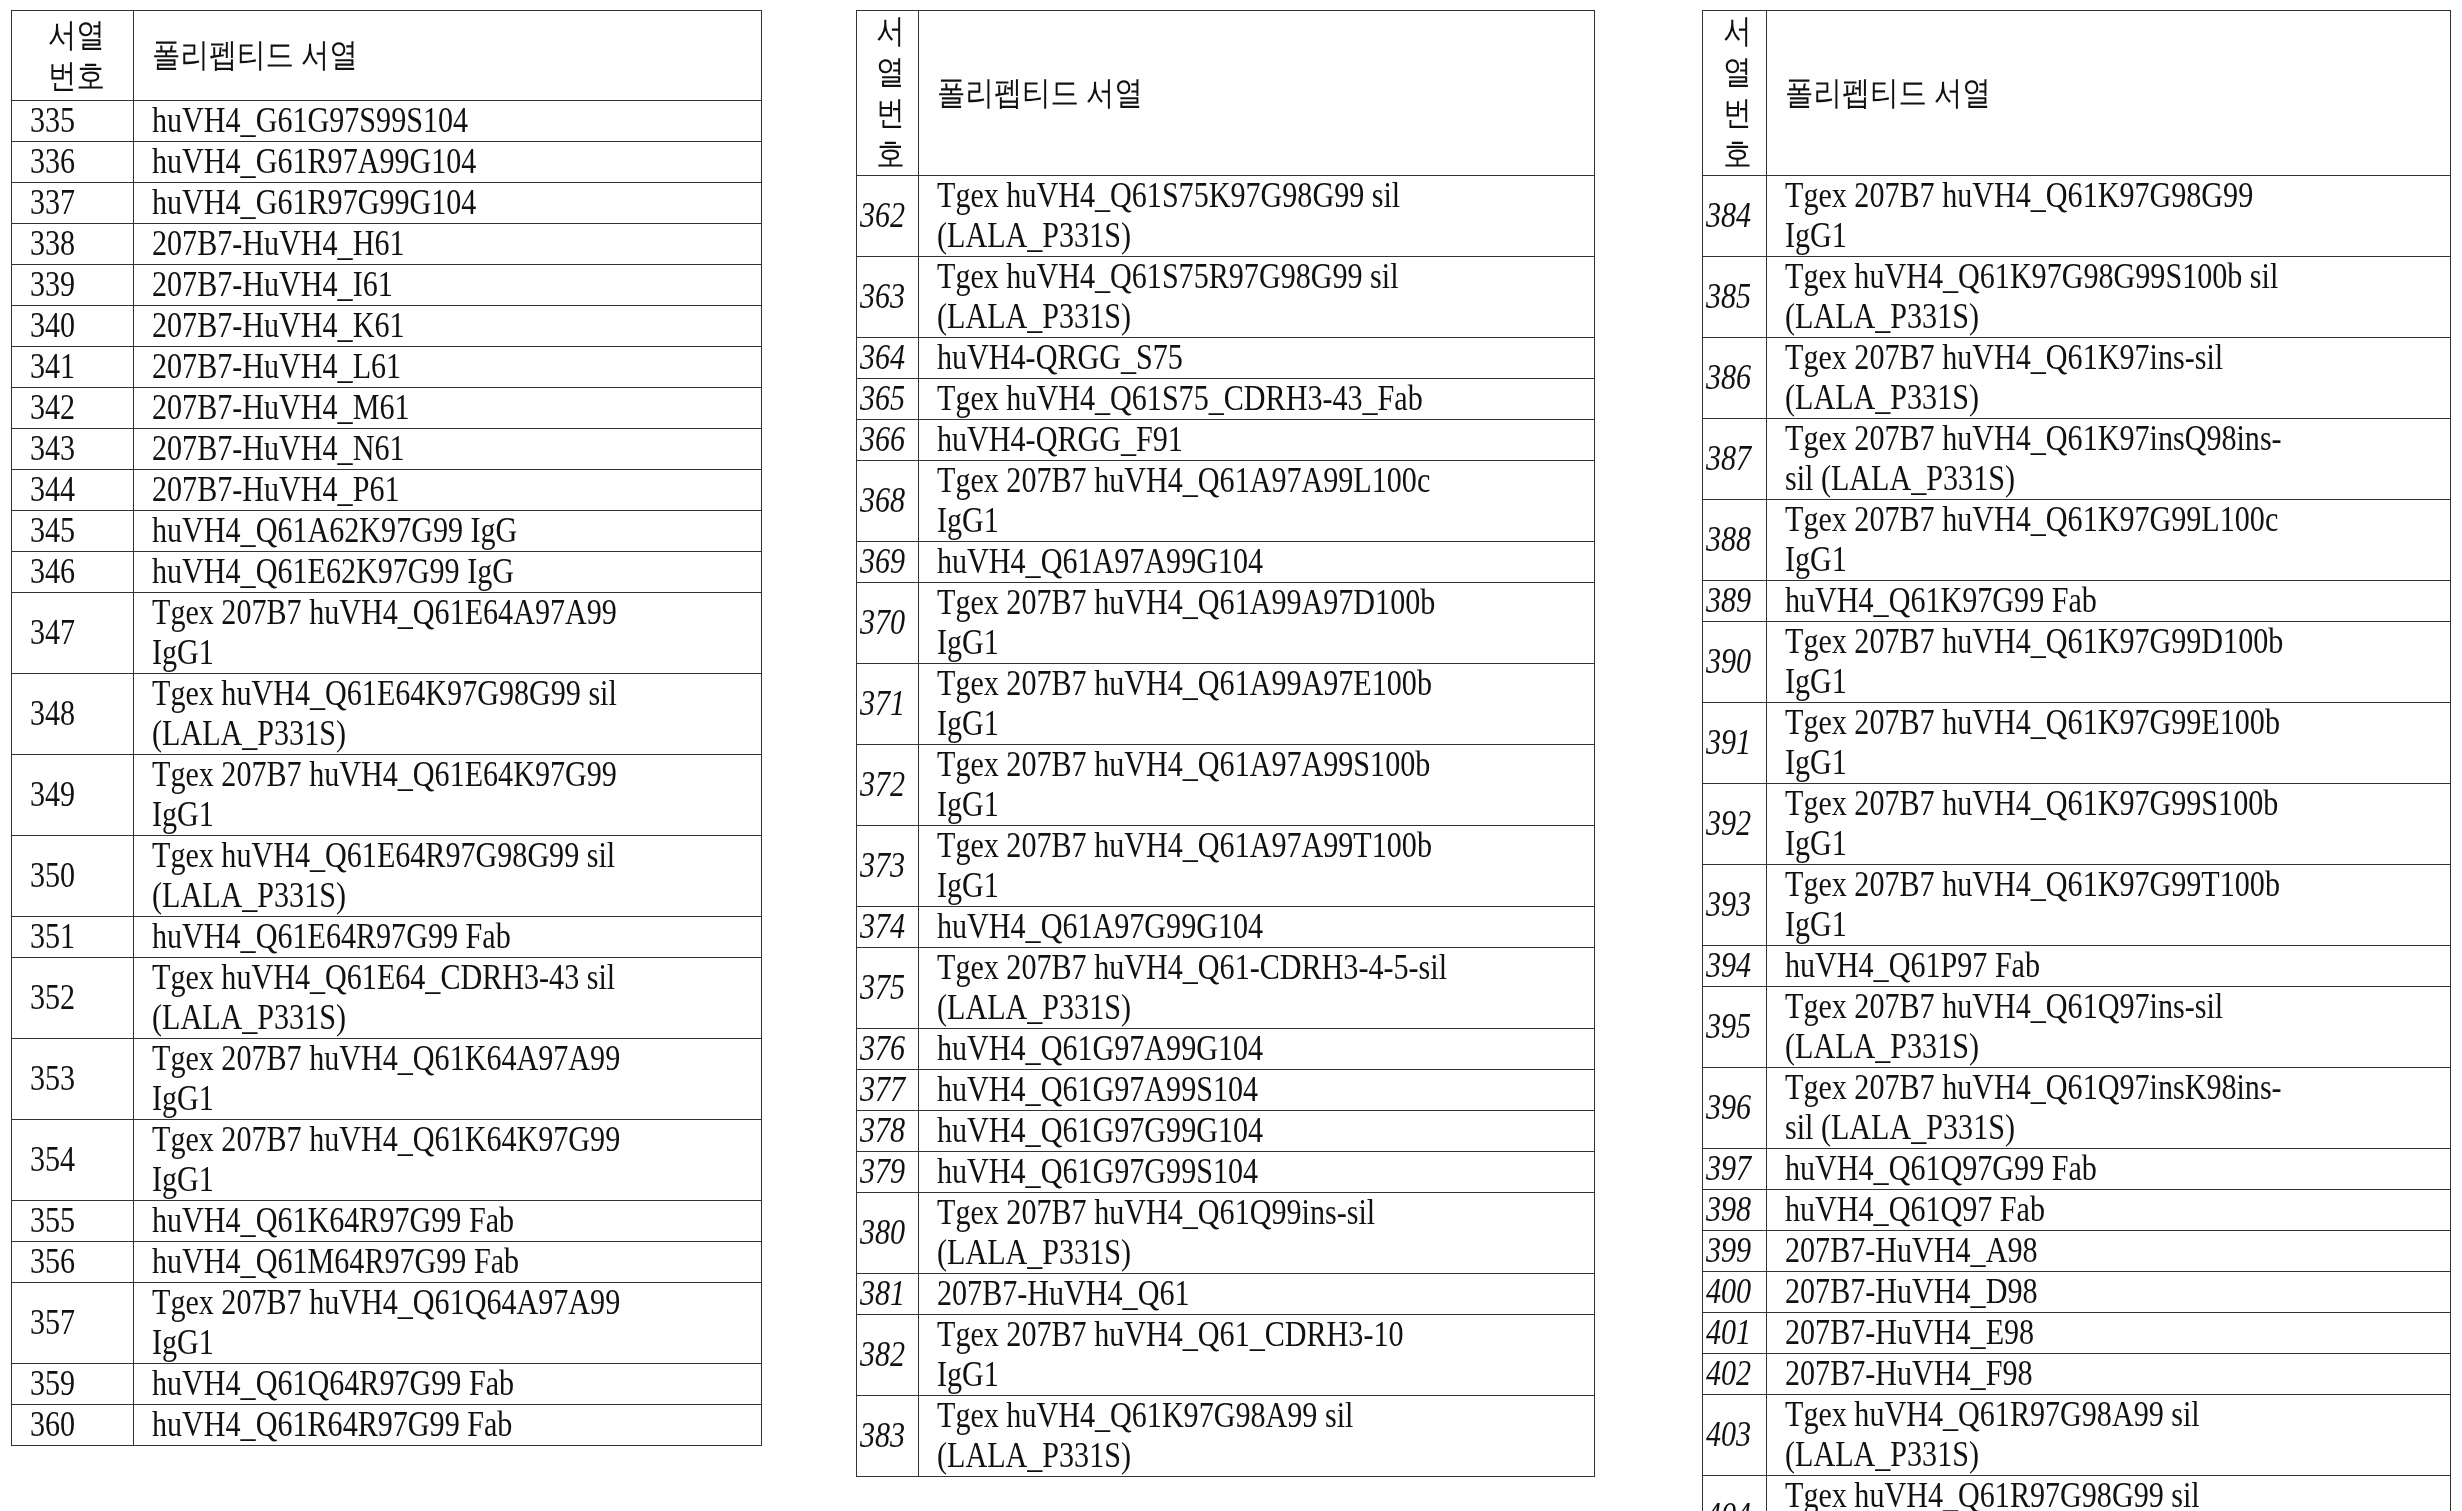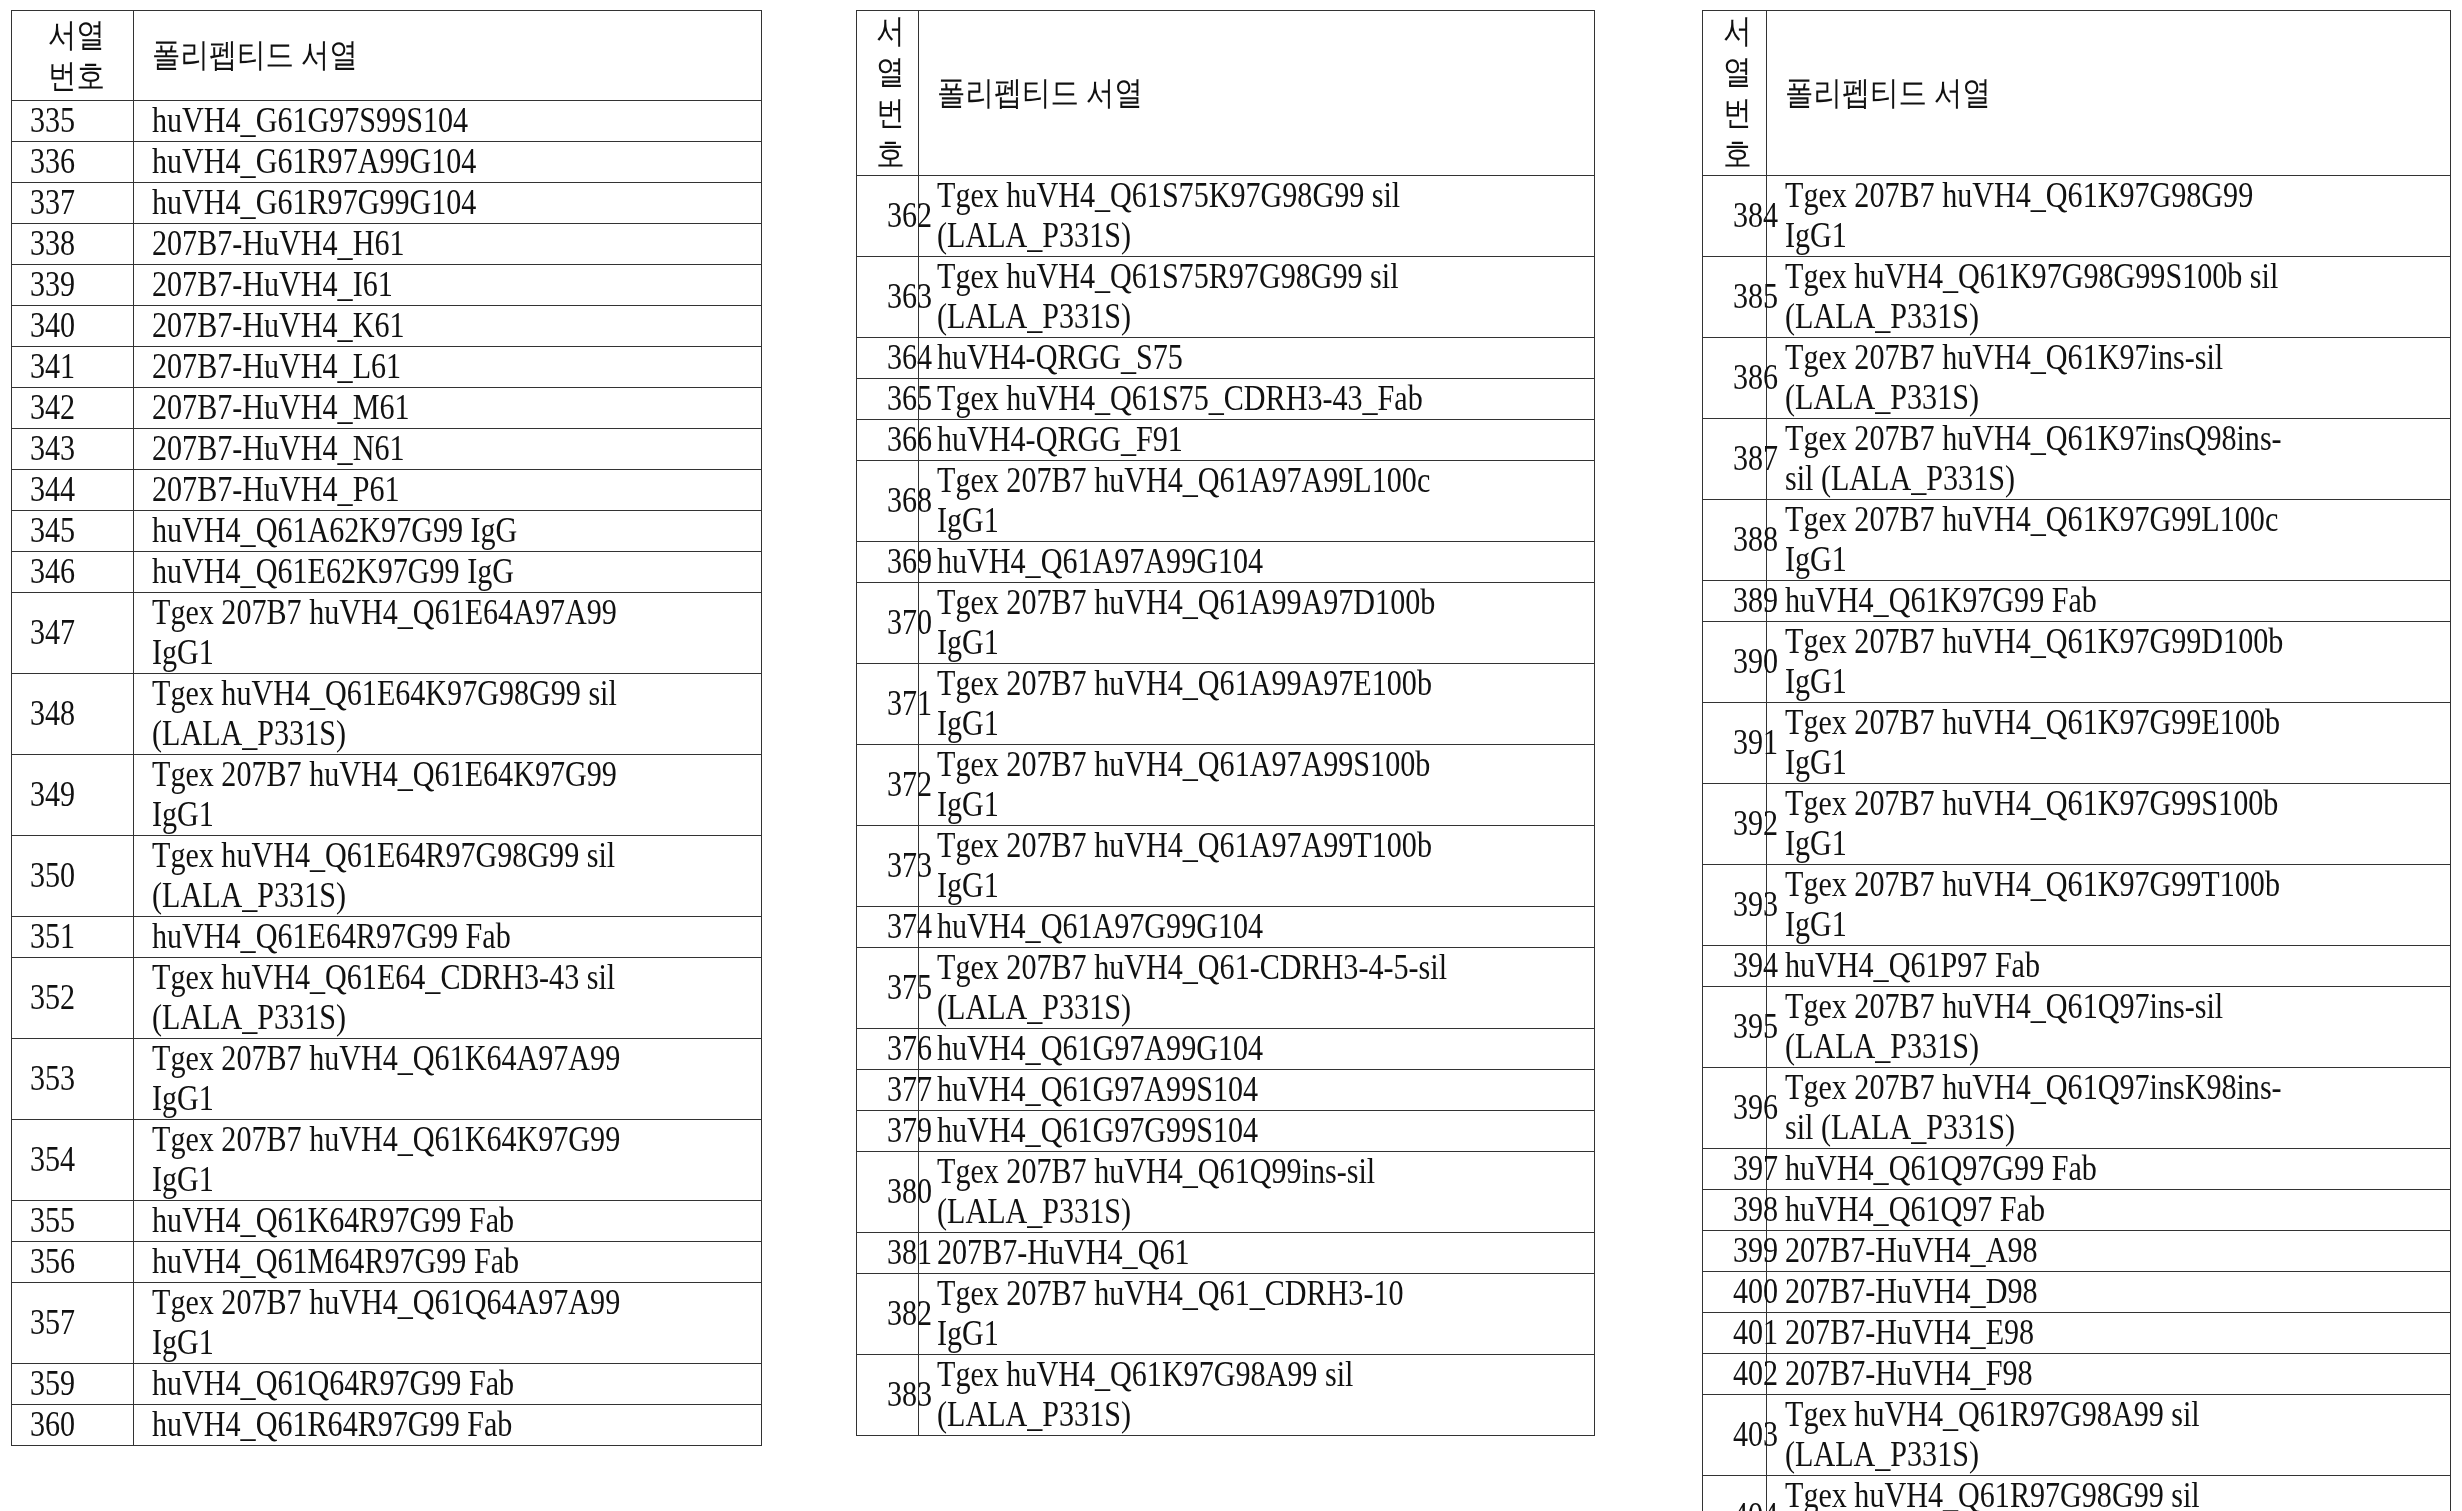--- a/index.html
+++ b/index.html
@@ -15,21 +15,21 @@
   .tbl tbody td { font-size: 35px; line-height: 40px; transform-origin: left center; }
   .tbl tbody td.num { padding-left: 18px; }
   .tbl tbody td.seq { padding-left: 18px; }
   .tbl tbody tr.r1 td { height: 38px; }
   .tbl tbody tr.r2 td { height: 78px; }
   .cond { display: inline-block; transform: scaleX(0.86); transform-origin: left center; white-space: pre-line; }
   #t1 { left: 10.8px; width: 751px; }
   #t2 { left: 856px; width: 739px; }
   #t3 { left: 1702px; width: 749px; }
   #t1 col.c1 { width: 122px; } #t2 col.c1 { width: 62px; } #t3 col.c1 { width: 64px; }
-  #t2 tbody td.num, #t3 tbody td.num { padding-left: 30px; }
+  #t2 tbody td.num, #t3 tbody td.num { padding-left: 3px; font-style: italic; }
   #t2 thead th.num, #t3 thead th.num { padding-left: 13.3px; }
 </style>
 </head>
 <body>
 
 <table class="tbl" id="t1">
   <colgroup>
       <col class="c1">
       <col>
     </colgroup>
@@ -225,20 +225,24 @@
       </tr>
       <tr class="r1">
         <td class="num"><span class="cond">376</span></td>
         <td class="seq"><span class="cond">huVH4_Q61G97A99G104</span></td>
       </tr>
       <tr class="r1">
         <td class="num"><span class="cond">377</span></td>
         <td class="seq"><span class="cond">huVH4_Q61G97A99S104</span></td>
       </tr>
       <tr class="r1">
+        <td class="num"><span class="cond">378</span></td>
+        <td class="seq"><span class="cond">huVH4_Q61G97G99G104</span></td>
+      </tr>
+      <tr class="r1">
         <td class="num"><span class="cond">379</span></td>
         <td class="seq"><span class="cond">huVH4_Q61G97G99S104</span></td>
       </tr>
       <tr class="r2">
         <td class="num"><span class="cond">380</span></td>
         <td class="seq"><span class="cond">Tgex 207B7 huVH4_Q61Q99ins-sil
 (LALA_P331S)</span></td>
       </tr>
       <tr class="r1">
         <td class="num"><span class="cond">381</span></td>

